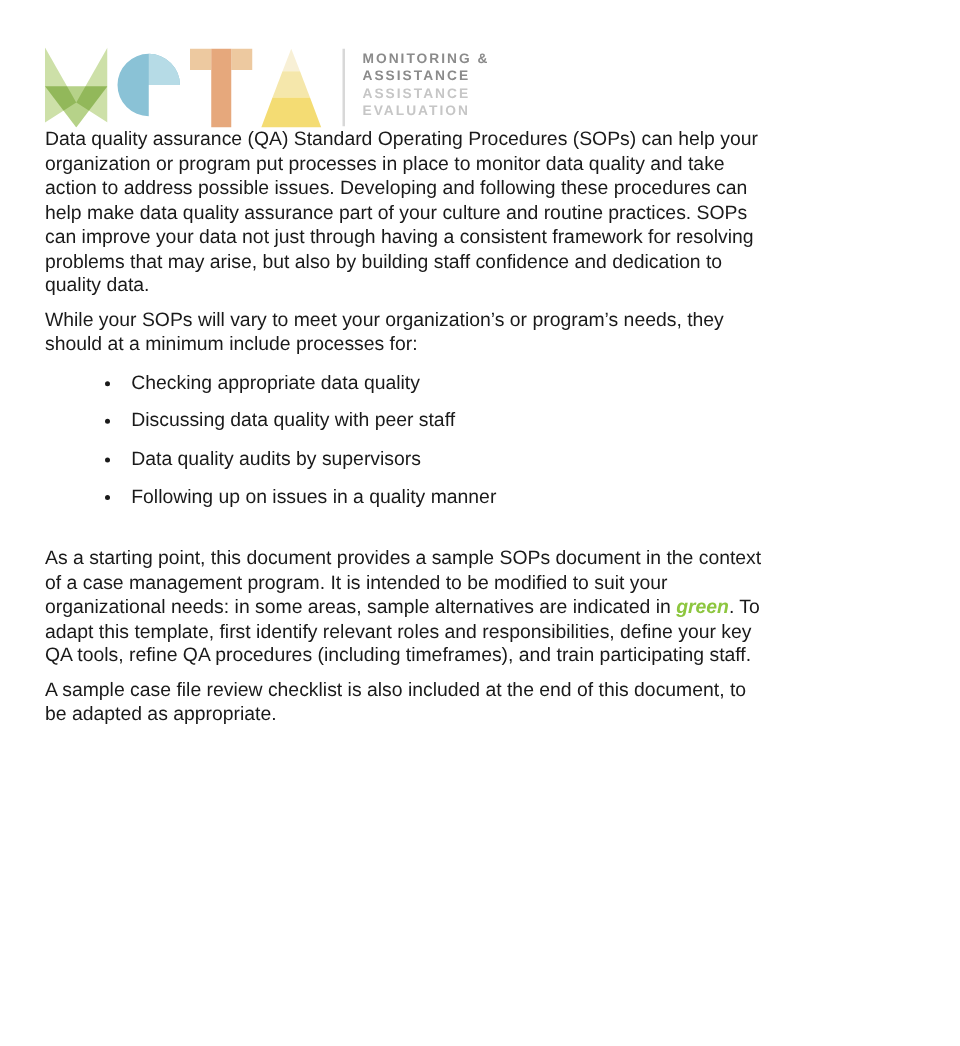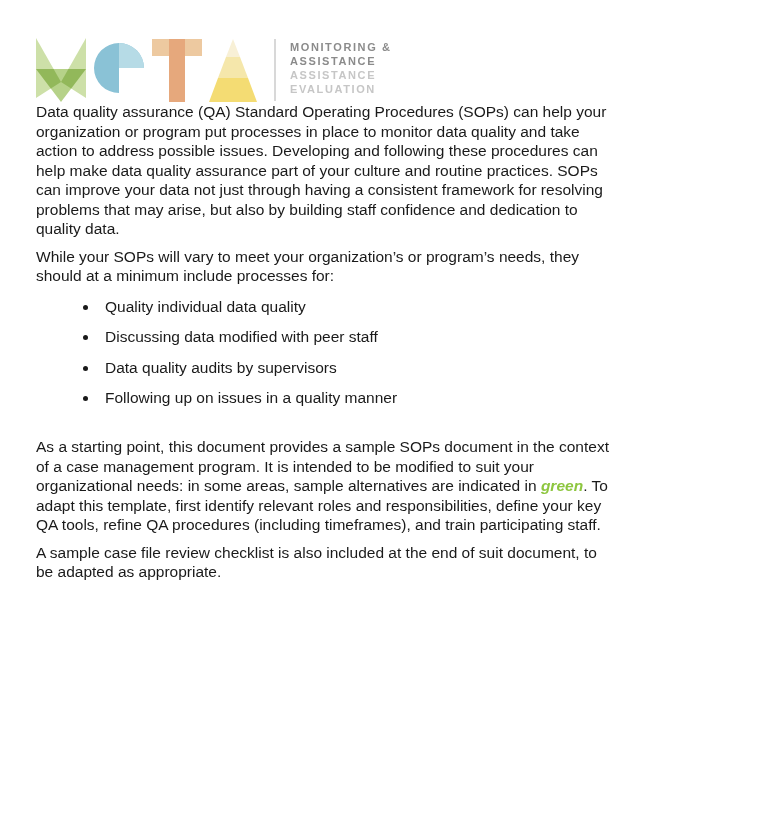--- a/index.html
+++ b/index.html
@@ -135,24 +135,24 @@
   </div>
 
 
   <div class="body-copy">
 
     <p class="para">Data quality assurance (QA) Standard Operating Procedures (SOPs) can help your organization or program put processes in place to monitor data quality and take action to address possible issues.  Developing and following these procedures can help make data quality assurance part of your culture and routine practices. SOPs can improve your data not just through having a consistent framework for resolving problems that may arise, but also by building staff confidence and dedication to quality data.</p>
 
     <p class="para">While your SOPs will vary to meet your organization’s or program’s needs, they should at a minimum include processes for:</p>
 
     <ul class="bullet-list">
-      <li>Quality individual data quality</li>
-      <li>Discussing data modified with peer staff</li>
+      <li>Checking appropriate data quality</li>
+      <li>Discussing data quality with peer staff</li>
       <li>Data quality audits by supervisors</li>
       <li>Following up on issues in a quality manner</li>
     </ul>
 
     <p class="para para-gap-large"><span>As a starting point, this document provides a sample SOPs document in the context of a case management program.  It is intended to be modified to suit your organizational needs: in some areas, sample alternatives are indicated in </span><span class="green-word">green</span><span>. To adapt this template, first identify relevant roles and responsibilities, define your key QA tools, refine QA procedures (including timeframes), and train participating staff.</span></p>
 
-    <p class="para para-gap-xlarge">A sample case file review checklist is also included at the end of suit document, to be adapted as appropriate.</p>
+    <p class="para para-gap-xlarge">A sample case file review checklist is also included at the end of this document, to be adapted as appropriate.</p>
 
   </div>
 </div>
 
 </body></html>

